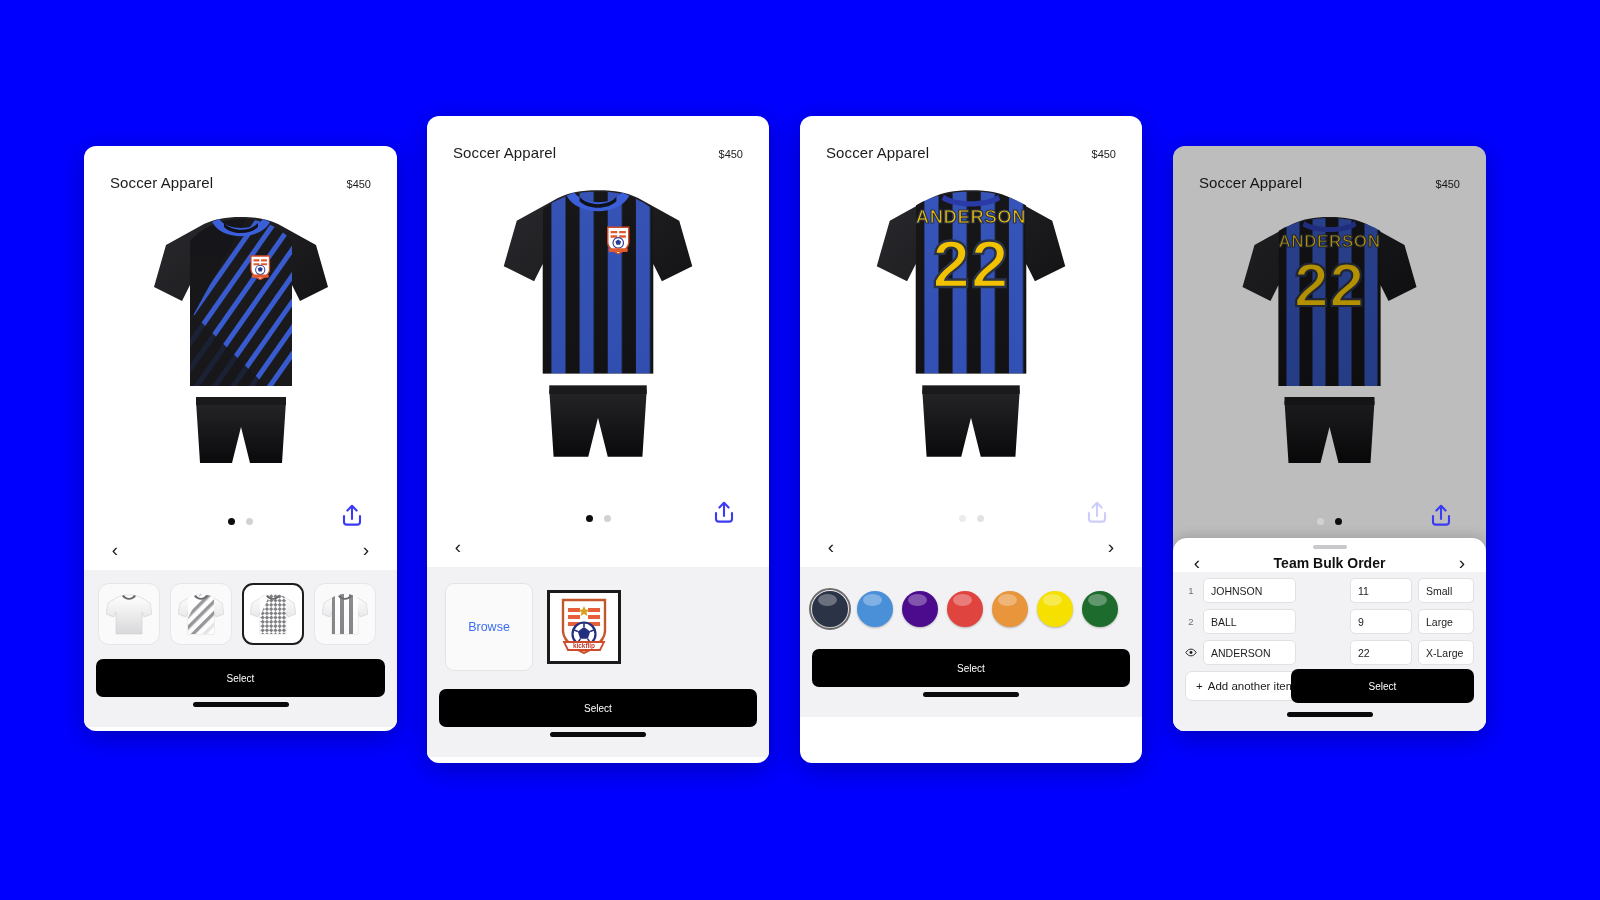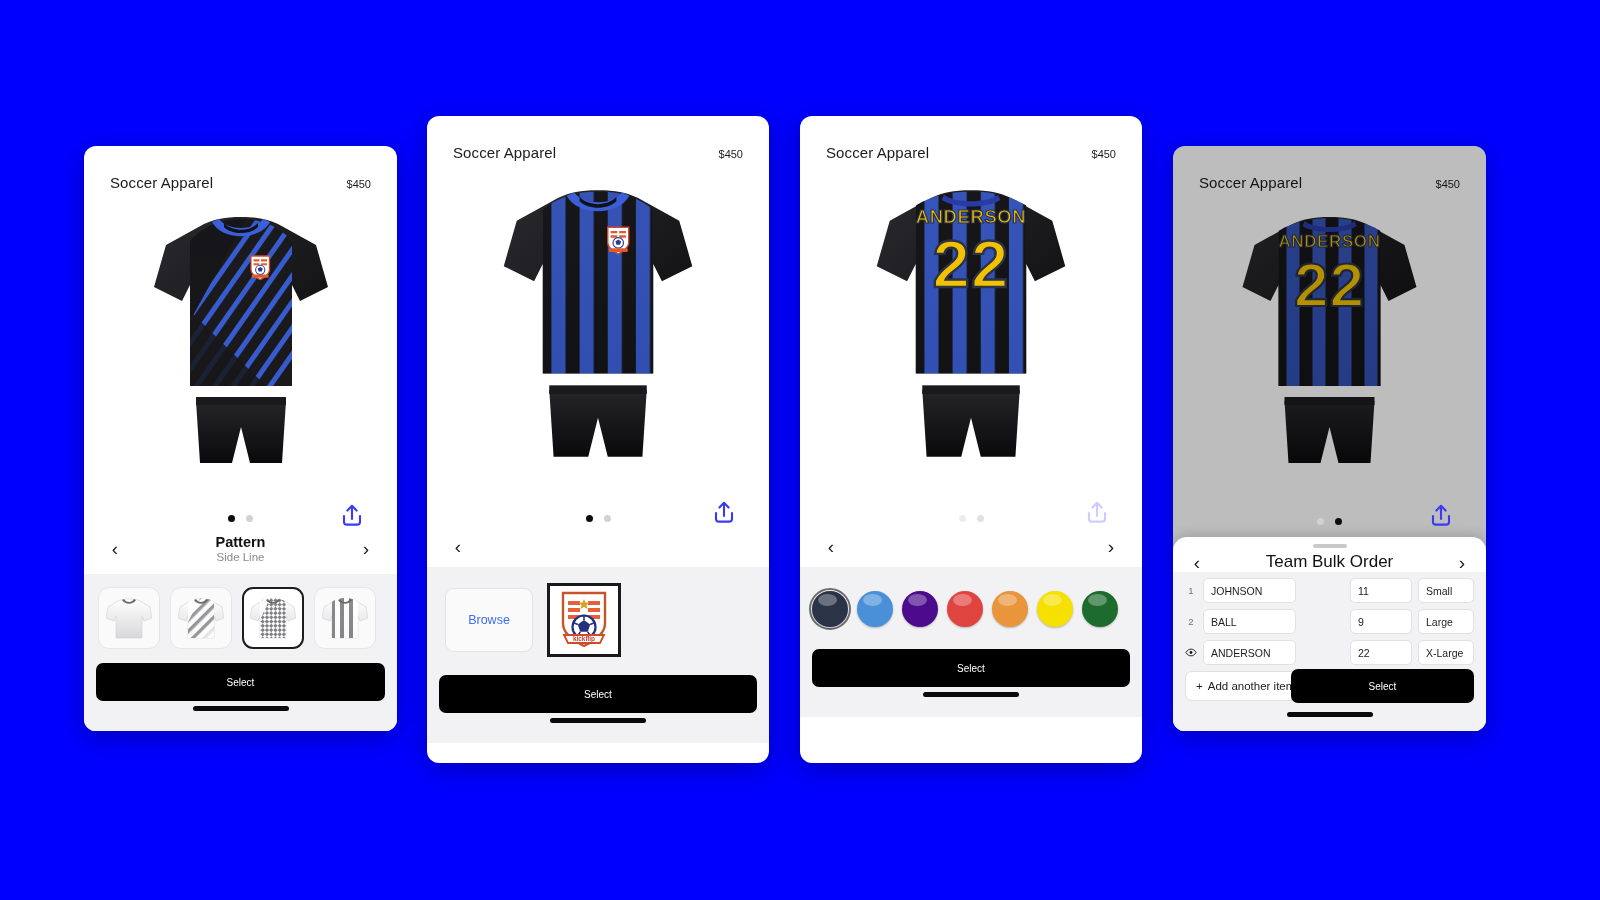--- a/index.html
+++ b/index.html
@@ -71,21 +71,21 @@
 
   
   .thumbs { display:flex; gap:10px; padding-left:14px; }
   .thumb { flex:0 0 auto; width:62px; height:62px; border-radius:11px;
            background:#fafafa; border:1px solid #e6e6e8; display:flex;
            align-items:center; justify-content:center; overflow:hidden; }
   .thumb.sel { border:2.5px solid #1d1d1f; background:#ffffff; }
 
   
   .badgerow { display:flex; gap:14px; padding-left:18px; align-items:center; }
-  .browse { width:88px; height:64px; border:1px solid #e3e3e6; border-radius:9px;
+  .browse { width:88px; height:88px; border:1px solid #e3e3e6; border-radius:9px;
             background:#fafafa; display:flex; align-items:center; justify-content:center;
             color:#3b6ef0; font-size:12.5px; }
   .badgebox { width:74px; height:74px; border:3px solid #1a1a1c; background:#fff;
               display:flex; align-items:center; justify-content:center; }
 
   
   .swatches { display:flex; gap:9px; padding:2px 0 0 12px; }
   .swatch { width:36px; height:36px; border-radius:50%; position:relative;
             box-shadow:0 1px 2px rgba(0,0,0,.25); }
   .swatch::after { content:""; position:absolute; left:18%; top:8%; width:52%; height:34%;
@@ -103,21 +103,21 @@
 
   
   .dim-overlay { position:absolute; inset:0; background:#bdbdbd; mix-blend-mode:multiply;
                  pointer-events:none; z-index:4; }
   .sheet { position:absolute; left:0; right:0; bottom:0; background:#fff;
            border-radius:14px 14px 0 0; z-index:6; box-shadow:0 -3px 12px rgba(0,0,0,.14);
            padding-top:7px; }
   .grabber { width:34px; height:4px; border-radius:3px; background:#c9c9cd; margin:0 auto 4px auto; }
   .sheet-nav { display:flex; align-items:center; justify-content:space-between;
                padding:0 13px; }
-  .sheet-title { font-size:17px; font-weight:normal; color:#111113; }
+  .sheet-title { font-size:14px; font-weight:bold; color:#111113; }
   .tbl-head { display:flex; padding:6px 12px 5px 12px; gap:6px; }
   .th { font-size:10.5px; color:#4a4a4e; }
   .th.name { flex:1; padding-left:16px; }
   .th.num  { width:62px; }
   .th.size { width:56px; overflow:hidden; white-space:nowrap; }
   .tbl-body { background:#f2f2f4; padding:6px 0 0 0; }
   .trow { display:flex; align-items:center; gap:6px; padding:0 12px 6px 12px; }
   .rnum { width:12px; font-size:9.5px; color:#6e6e73; text-align:center; }
   .eye { width:12px; display:flex; align-items:center; justify-content:center; }
   .cell { height:25px; background:#fff; border:1px solid #e1e1e4; border-radius:5px;
@@ -241,24 +241,20 @@
         <path d="M13 4 L13 17" stroke="#3b3bf5" stroke-width="2.1" fill="none" stroke-linecap="round"></path>
         <path d="M8.4 8.6 L13 3.8 L17.6 8.6" stroke="#3b3bf5" stroke-width="2.1" fill="none" stroke-linecap="round" stroke-linejoin="round"></path>
         <path d="M5 14 L5 20 C5 21.6 6.3 22.6 7.8 22.6 L18.2 22.6 C19.7 22.6 21 21.6 21 20 L21 14" stroke="#3b3bf5" stroke-width="2.1" fill="none" stroke-linecap="round"></path>
       </svg>
     </div>
   </div>
 
   <div class="panel">
     <div class="opt-nav">
       <span class="chev">‹</span>
-      <div class="opt-center">
-        <div class="opt-title">Pattern</div>
-        <div class="opt-sub">Side Line</div>
-      </div>
       <span class="chev">›</span>
     </div>
 
     <div class="tray">
       <div class="thumbs">
         <div class="thumb">
           <svg width="46" height="48" viewBox="0 0 46 48">
             <path d="M23 5 C17 5 14 6 10 8 L2 13 L0 24 L8 27 L10 22 L10 44 L36 44 L36 22 L38 27 L46 24 L44 13 L36 8 C32 6 29 5 23 5Z" fill="url(#thumbG)" stroke="#d0d0d4" stroke-width=".6"></path>
             <path d="M18 5 C20 9 26 9 28 5 L30 6 C27 11 19 11 16 6Z" fill="#6a6a6e"></path>
           </svg>

